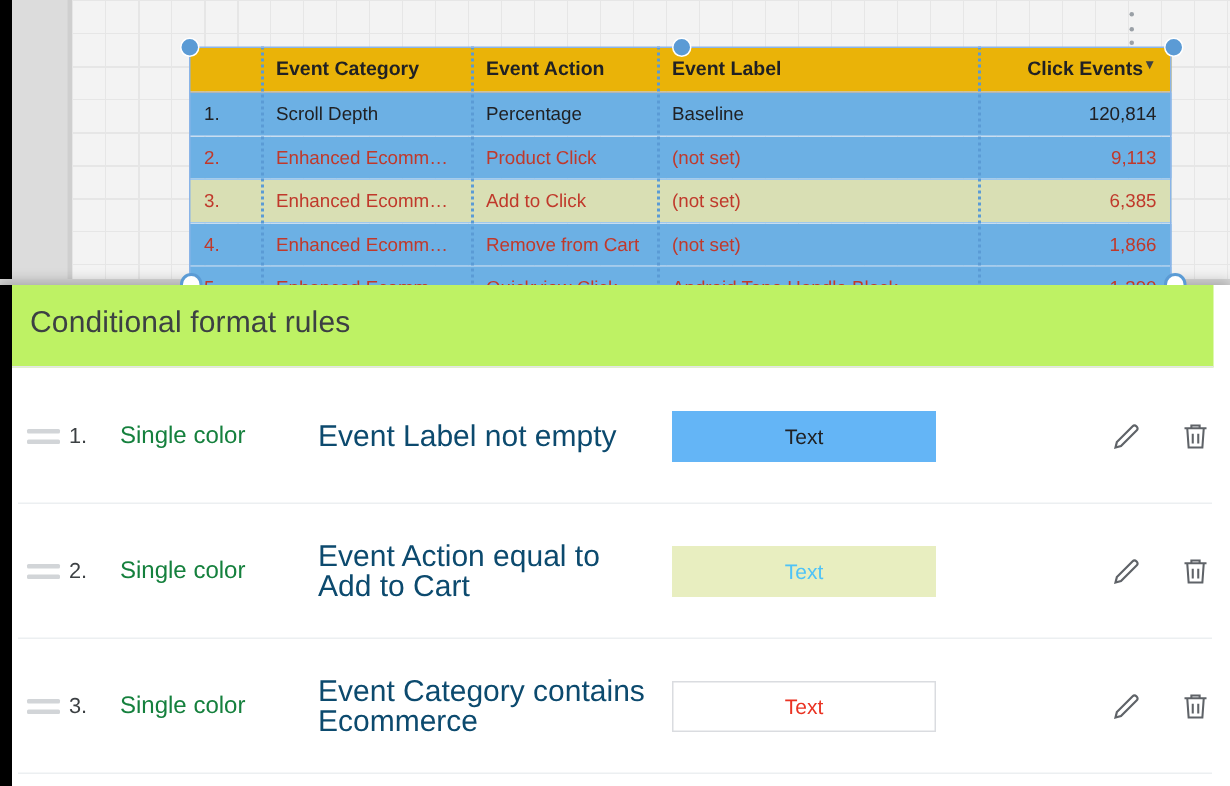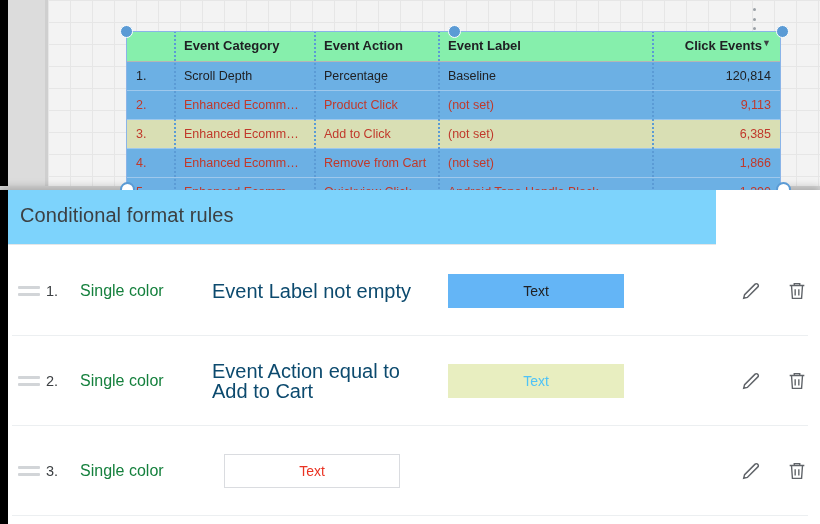--- a/index.html
+++ b/index.html
@@ -66,21 +66,21 @@
     border-collapse:collapse; width:655px; table-layout:fixed;
     font-size:12.5px;
   }
   table.gtable td, table.gtable th{
     padding:0 10px; height:29px; box-sizing:border-box;
     overflow:hidden; white-space:nowrap; text-overflow:ellipsis;
     font-weight:normal; text-align:left;
     border-bottom:1px solid #9ec8ec;
   }
   table.gtable thead th{
-    background:#86efac; color:#202124; font-weight:bold; font-size:13px;
+    background:#eab308; color:#202124; font-weight:bold; font-size:13px;
     height:30px; border-bottom:1px solid #b5b5b5;
   }
   .c-idx{width:48px;}
   .c-cat{width:140px;}
   .c-act{width:124px;}
   .c-lab{width:214px;}
   .c-tot{width:129px; text-align:right !important;}
   .row-blue td{ background:#6cb0e4; }
   .row-yellow td{ background:#d9dfb4; }
   .txt-dark{ color:#202124; }
@@ -103,22 +103,22 @@
   #dialog{
     position:absolute; left:0; top:190px; width:820px; height:334px;
     background:#ffffff;
     box-shadow:0 -3px 8px rgba(0,0,0,.22);
     overflow:hidden;
   }
   .dlg-black{
     position:absolute; left:0; top:0; width:8px; height:334px; background:#000000;
   }
   .dlg-header{
-    position:absolute; left:8px; top:0; width:708px; height:55px;
-    background:#7dd3fc; border-bottom:1px solid #e4e6e8;
+    position:absolute; left:8px; top:0; width:801px; height:55px;
+    background:#bef264; border-bottom:1px solid #e4e6e8;
     box-sizing:border-box;
   }
   .dlg-title{
     position:absolute; left:12px; top:14px;
     font-size:20px; color:#3c4043; font-weight:normal; letter-spacing:.1px;
   }
   .rules-list{
     position:absolute; left:8px; top:56px; width:812px; height:278px;
     box-sizing:border-box;
   }
@@ -298,20 +298,21 @@
       <div class="rule-sep"></div>
     </div>
 
     <div class="rule-row">
       <div class="drag-handle">
         <span></span>
         <span></span>
       </div>
       <div class="rule-num">3.</div>
       <div class="rule-type">Single color</div>
+      <div class="rule-cond">Event Category contains Ecommerce</div>
       <div class="swatch-cell">
         <div class="swatch" style="background:#ffffff;color:#ea3323;border:1px solid #dadce0;">Text</div>
       </div>
       <div class="spacer-flex"></div>
       <div class="icon-btn">
         <svg width="22" height="22" viewBox="0 0 24 24" fill="none" stroke="#5f6368" stroke-width="1.6">
           <path d="M4 20l1-4L16.5 4.5a1.8 1.8 0 012.6 0l.4.4a1.8 1.8 0 010 2.6L8 19l-4 1z"></path>
         </svg>
       </div>
       <div class="icon-btn">

